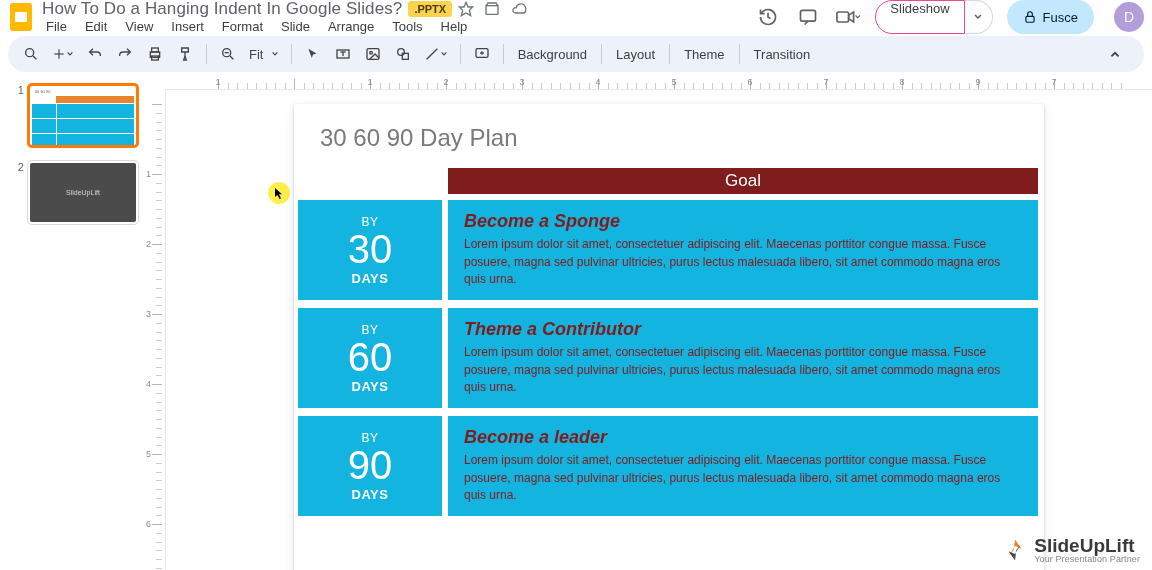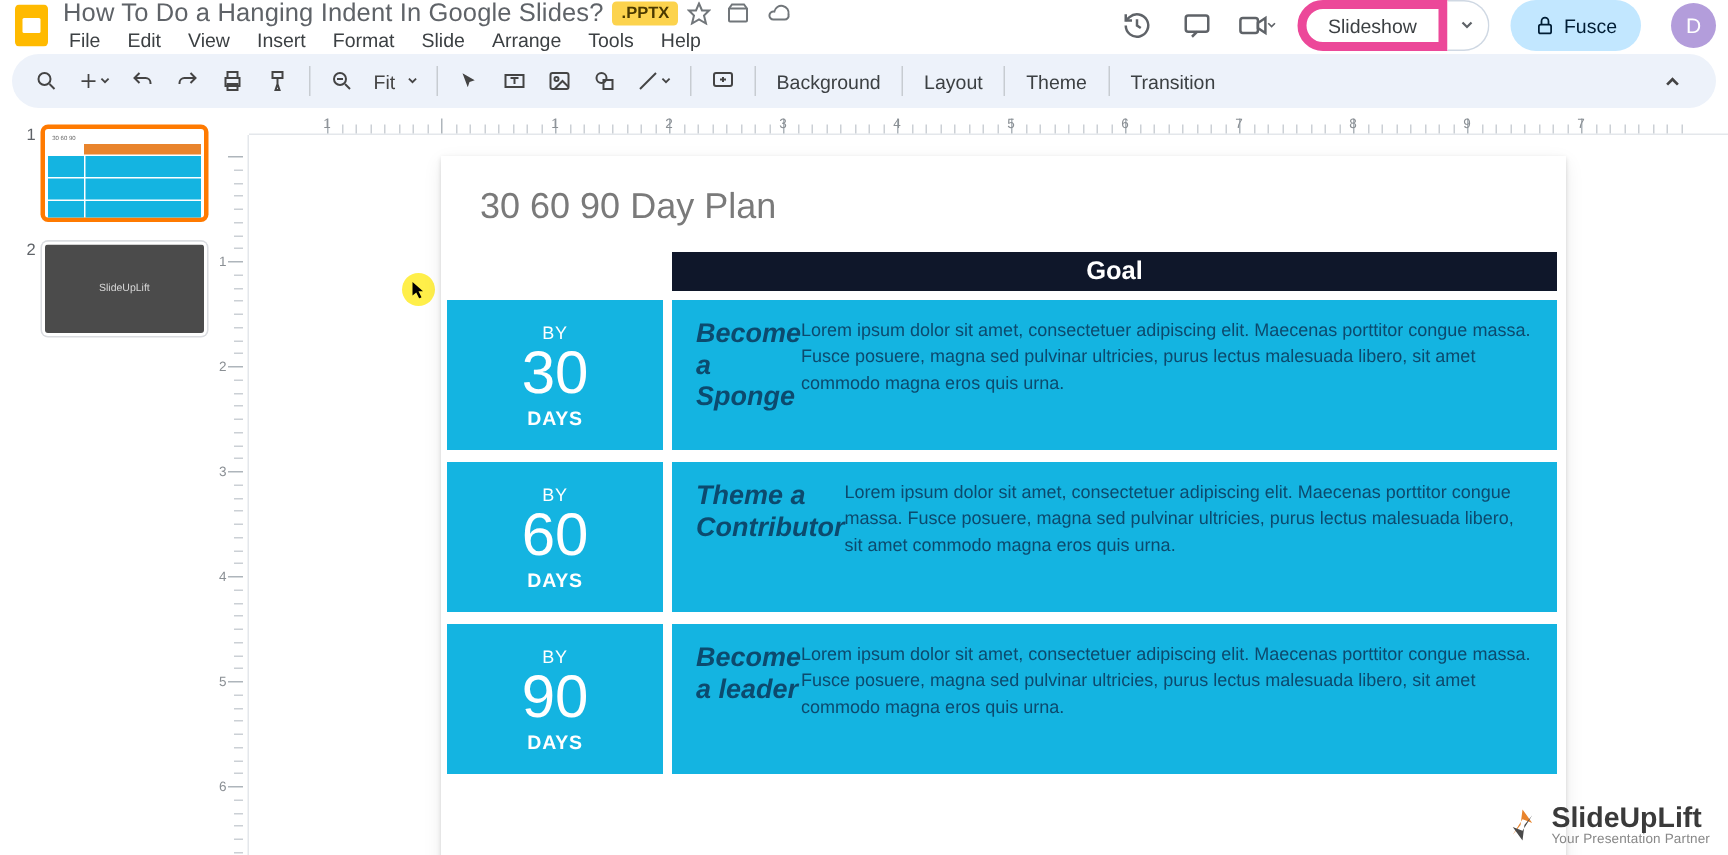--- a/index.html
+++ b/index.html
@@ -10,21 +10,21 @@
   .titles{display:flex;flex-direction:column;flex:1;min-width:0}
   .title-row{display:flex;align-items:center;gap:6px}
   .doc-title{font-size:17px;color:#5f6368;letter-spacing:.1px}
   .pptx-badge{background:#fcd34d;color:#4b3a00;font-size:11px;font-weight:600;padding:2px 6px;border-radius:3px}
   .title-icons{display:flex;align-items:center;gap:10px;color:#71767a}
   .menu-row{display:flex;align-items:center;gap:10px;font-size:13px;color:#3c4043;height:18px;margin-top:-2px}
   .menu-item{padding:2px 4px;cursor:pointer}
   .right-cluster{display:flex;align-items:center;gap:14px}
   .icon-btn{display:inline-flex;align-items:center;justify-content:center;width:26px;height:26px;color:#5f6368;cursor:pointer}
   .slideshow-group{display:flex;align-items:center}
-  .btn-slideshow{display:flex;align-items:center;gap:6px;border:6px solid #ec4899;border-radius:18px 0 0 18px;height:34px;padding:0 14px 0 14px;background:#fff;font-size:13px;color:#3c4043;cursor:pointer}
+  .btn-slideshow{display:flex;gap:6px;border:1px solid #ec4899;border-radius:18px 0 0 18px;height:34px;padding:0 14px 0 14px;background:#fff;font-size:13px;color:#3c4043;cursor:pointer}
   .btn-slideshow-drop{border:1px solid #cfd8e3;border-left:0;border-radius:0 18px 18px 0;height:34px;width:28px;display:flex;align-items:center;justify-content:center;background:#fff;cursor:pointer;color:#3c4043}
   .btn-share{display:flex;align-items:center;gap:6px;background:#c2e7ff;color:#001d35;height:34px;padding:0 16px;border-radius:18px;font-size:13px;font-weight:500;cursor:pointer}
   .avatar{width:30px;height:30px;border-radius:50%;background:#b39ddb;color:#fff;display:flex;align-items:center;justify-content:center;font-size:14px;margin-left:6px}
   
   .toolbar-wrap{padding:2px 8px}
   .toolbar{display:flex;align-items:center;gap:4px;height:36px;background:#edf2fa;border-radius:20px;padding:0 10px}
   .tb-btn{display:inline-flex;align-items:center;justify-content:center;min-width:26px;height:28px;border-radius:4px;color:#444;cursor:pointer;padding:0 4px}
   .tb-sep{width:1px;height:20px;background:#c7ccd1;margin:0 4px}
   .tb-text{font-size:13px;color:#3c4043;padding:0 6px;cursor:pointer}
   .tb-drop{display:inline-flex;align-items:center}
@@ -49,28 +49,28 @@
   .ruler-h{position:absolute;top:0;left:22px;right:0;height:16px;border-bottom:1px solid #e4e7eb;background:#fff;display:flex;align-items:flex-end;font-size:9px;color:#8a8f94}
   .ruler-h .tick{position:absolute;bottom:0;width:1px;height:6px;background:#cbd0d5}
   .ruler-h .major{height:10px;background:#aeb5bb}
   .ruler-h .lbl{position:absolute;bottom:2px;transform:translateX(-50%)}
   .ruler-v{position:absolute;top:16px;left:0;bottom:0;width:22px;border-right:1px solid #e4e7eb;background:#fff}
   .ruler-v .tick{position:absolute;left:12px;width:6px;height:1px;background:#cbd0d5}
   .ruler-v .major{left:8px;width:10px;background:#aeb5bb}
   .ruler-v .lbl{position:absolute;left:2px;font-size:9px;color:#8a8f94;transform:translateY(-50%)}
   .slide-stage{position:absolute;top:30px;left:150px;width:750px;height:500px;background:#fff;box-shadow:0 1px 3px rgba(0,0,0,.15),0 4px 12px rgba(0,0,0,.08)}
   .slide-title{position:absolute;top:20px;left:26px;font-size:24px;color:#7a7a7a}
-  .goal-bar{position:absolute;top:64px;left:154px;right:6px;height:26px;background:#0f172a;color:#fff;text-align:center;font-size:17px;line-height:26px;font-weight:700}
+  .goal-bar{position:absolute;top:64px;left:154px;right:6px;height:26px;background:#7f1d1d;color:#fff;text-align:center;font-size:17px;line-height:26px;font-weight:400}
   .plan-row{position:absolute;left:4px;right:6px;height:100px;display:flex;gap:6px}
   .plan-row.r1{top:96px}.plan-row.r2{top:204px}.plan-row.r3{top:312px}
   .day-box{width:144px;background:#14b4e1;color:#fff;display:flex;flex-direction:column;align-items:center;justify-content:center}
   .day-by{font-size:12px;letter-spacing:.5px}
   .day-num{font-size:40px;font-weight:400;line-height:1}
   .day-lbl{font-size:13px;font-weight:600;letter-spacing:.5px;margin-top:2px}
-  .body-box{flex:1;background:#14b4e1;color:#0c4a6e;padding:12px 16px;display:flex;flex-direction:row;justify-content:center}
+  .body-box{flex:1;background:#14b4e1;color:#7f1d1d;padding:12px 16px;display:flex;flex-direction:column;justify-content:center}
   .body-head{font-size:18px;font-weight:600;font-style:italic;margin-bottom:4px}
   .body-txt{font-size:12px;line-height:1.45}
   .cursor-dot{position:absolute;width:22px;height:22px;background:#ffef4a;border-radius:50%;top:108px;left:124px;display:flex;align-items:center;justify-content:center}
   .watermark{position:absolute;right:12px;bottom:6px;display:flex;align-items:center;gap:6px;color:#3a3a3a}
   .wm-text{display:flex;flex-direction:column;line-height:1}
   .wm-main{font-size:19px;font-weight:600}
   .wm-sub{font-size:9px;color:#888;letter-spacing:.1px}
   svg{display:block}
 </style>
 </head>

